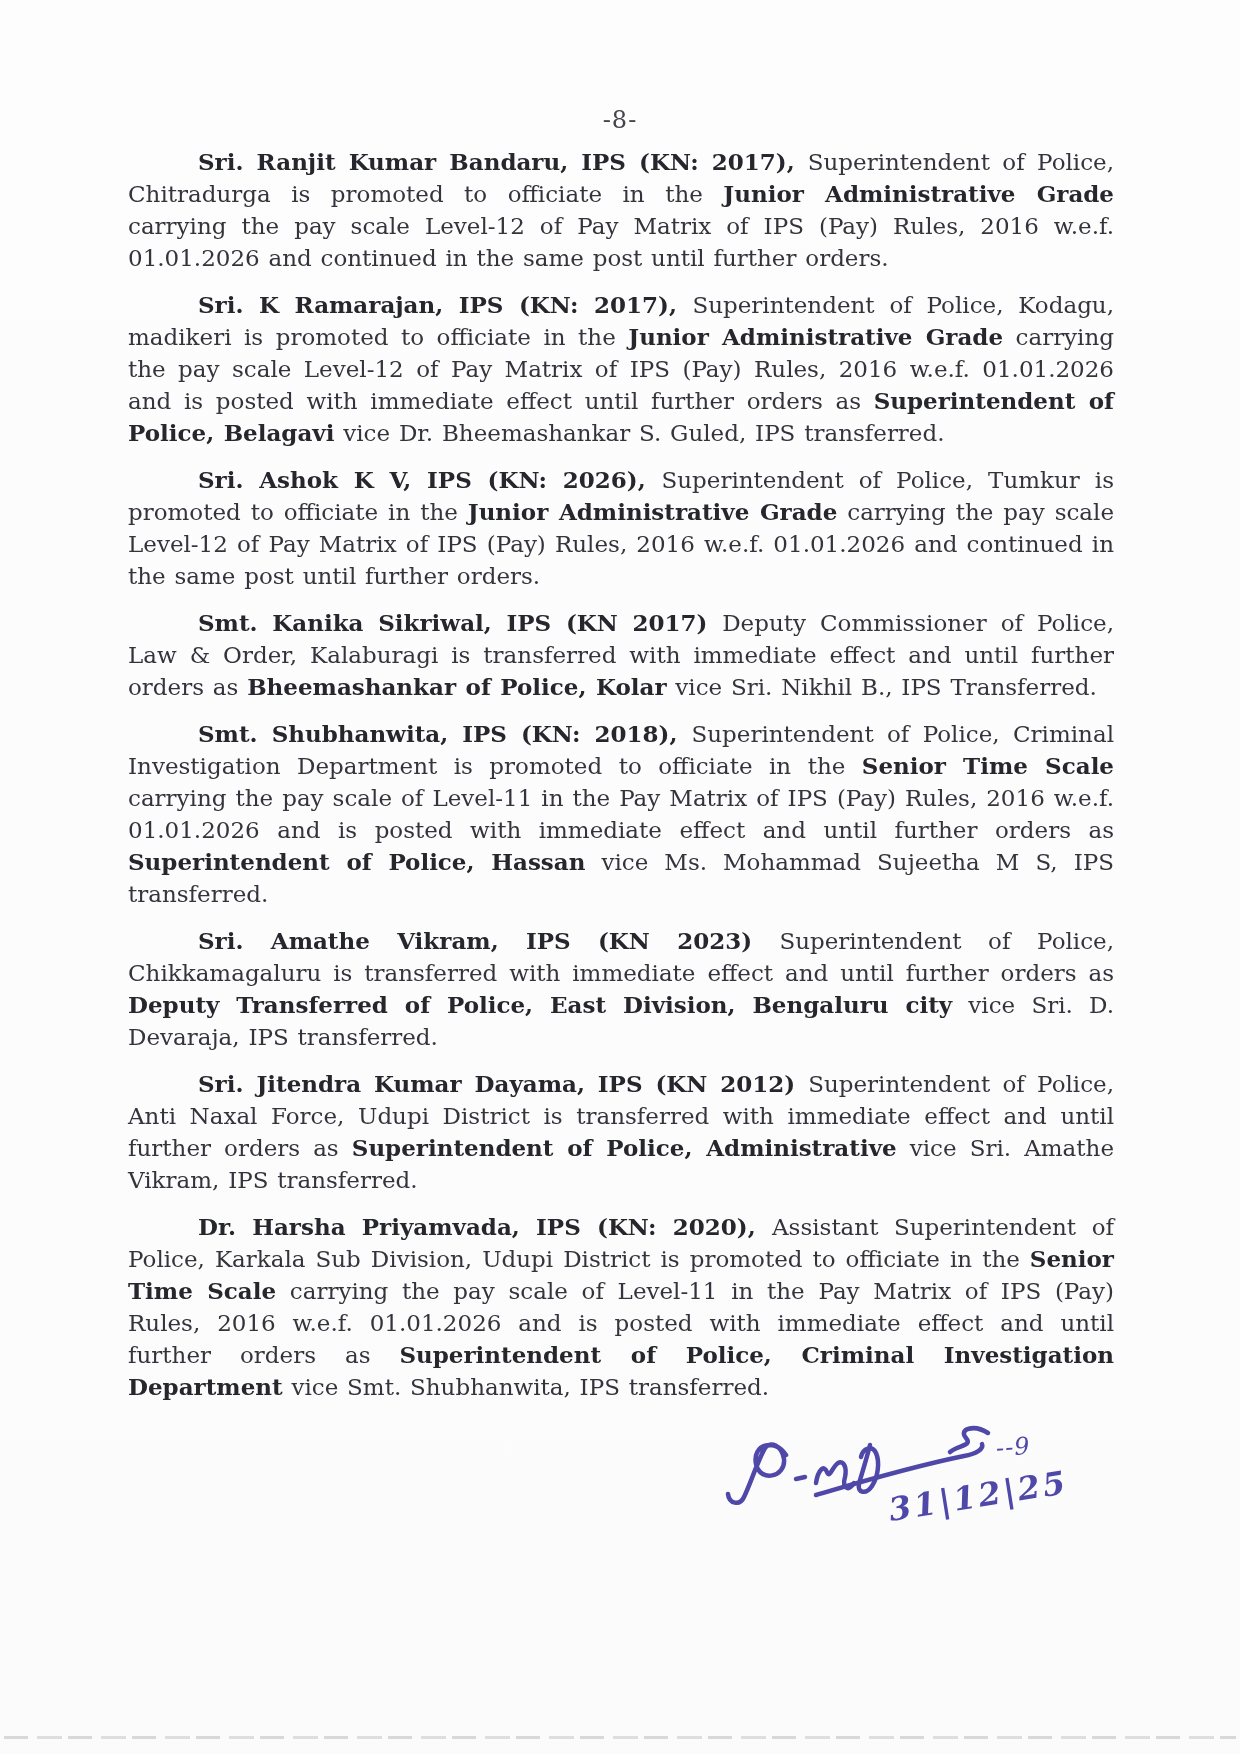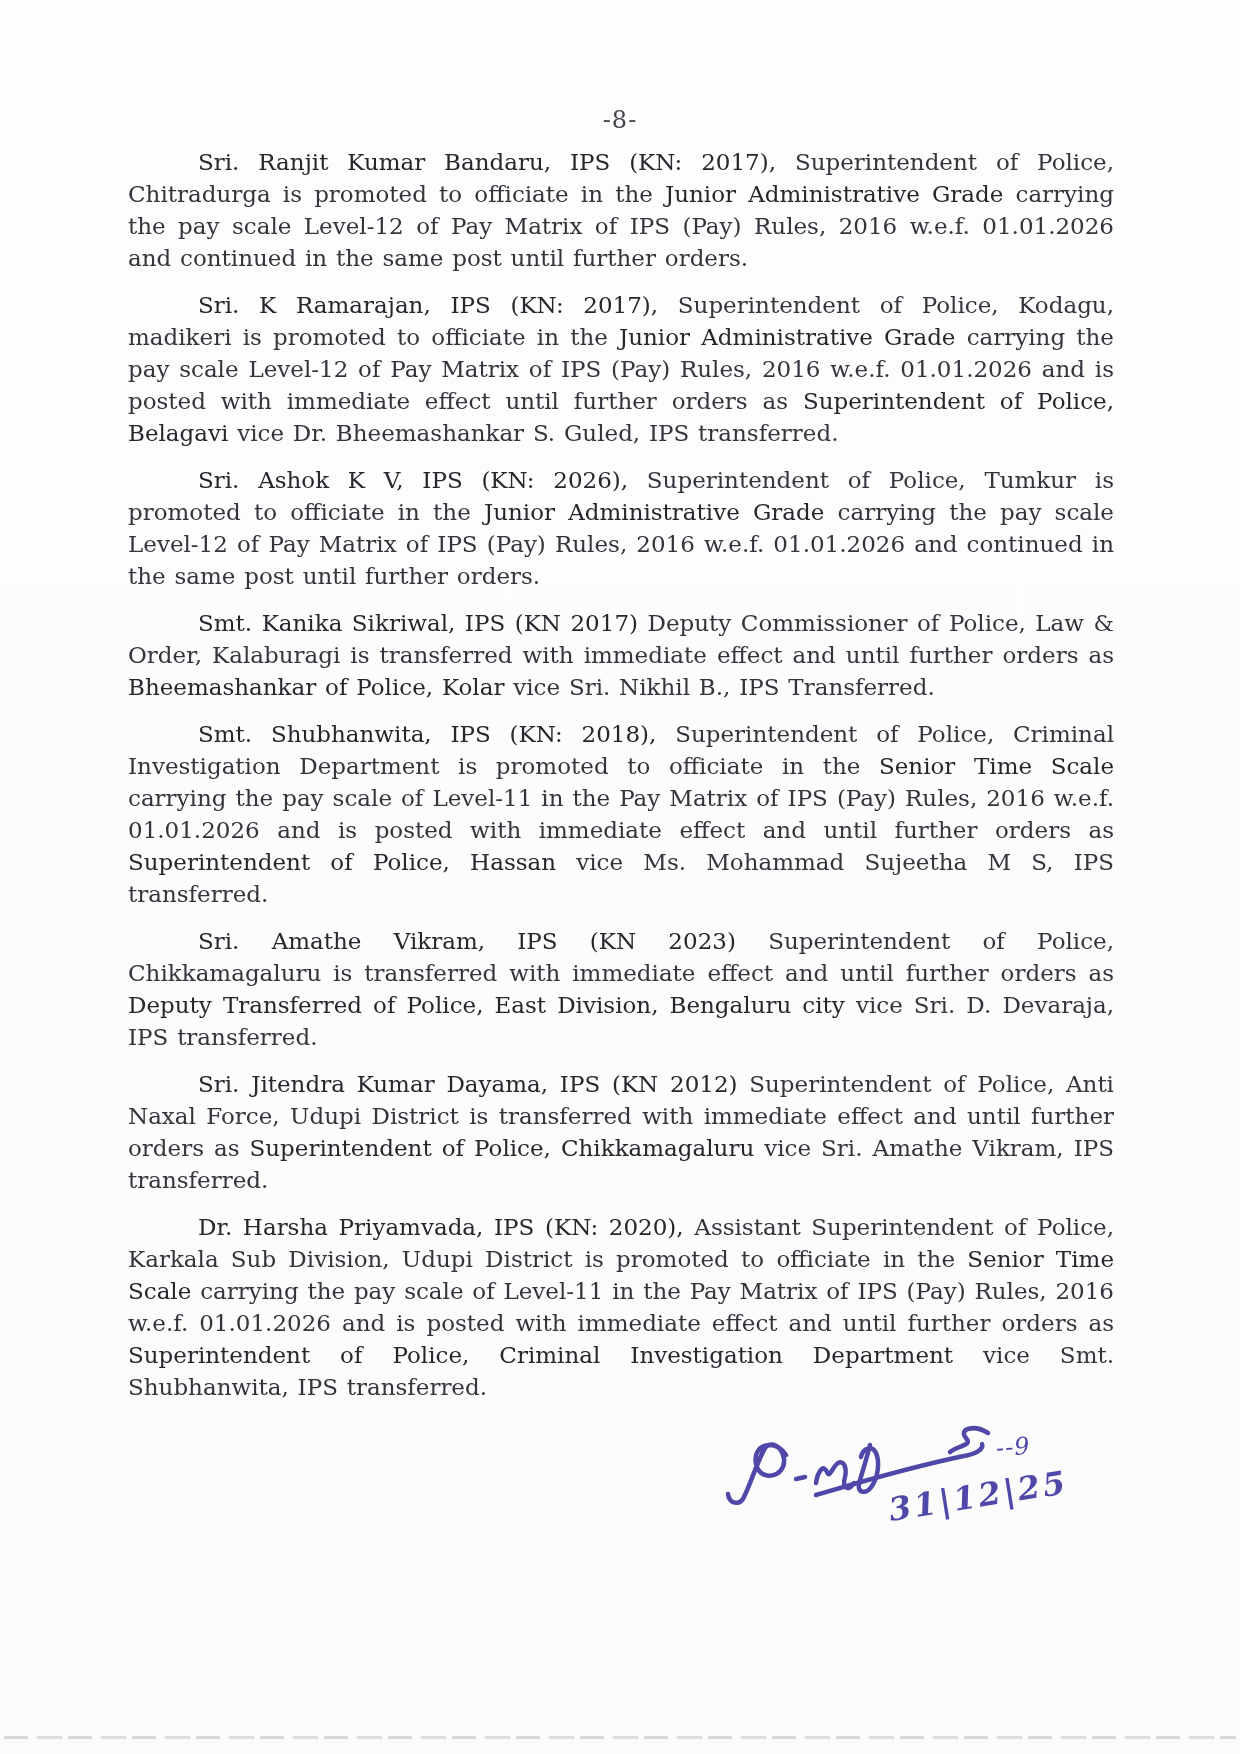--- a/index.html
+++ b/index.html
@@ -30,21 +30,21 @@
     font-size: 23px;
     line-height: 32px;
     text-align: justify;
   }
   .para {
     text-indent: 70px;
     margin-bottom: 15px;
     word-spacing: 1.5px;
   }
   .para .b {
-    font-weight: normal;
+    font-weight: bold;
     color: #26262d;
   }
   .signature-block {
     position: absolute;
     left: 720px; top: 1415px;
     width: 340px; height: 150px;
   }
   .sig-svg { position: absolute; left: 0; top: 0; }
   .cont-marker {
     position: absolute;
@@ -83,21 +83,21 @@
 
   <div class="page-number">-8-</div>
 
   <div class="doc-body" id="paragraphs">
       <p class="para"><span class="b">Sri. Ranjit Kumar Bandaru, IPS (KN: 2017), </span><span>Superintendent of Police, Chitradurga is promoted to officiate in the </span><span class="b">Junior Administrative Grade</span><span> carrying the pay scale Level-12 of Pay Matrix of IPS (Pay) Rules, 2016 w.e.f. 01.01.2026 and continued in the same post until further orders.</span></p>
       <p class="para"><span class="b">Sri. K Ramarajan, IPS (KN: 2017), </span><span>Superintendent of Police, Kodagu, madikeri is promoted to officiate in the </span><span class="b">Junior Administrative Grade</span><span> carrying the pay scale Level-12 of Pay Matrix of IPS (Pay) Rules, 2016 w.e.f. 01.01.2026 and is posted with immediate effect until further orders as </span><span class="b">Superintendent of Police, Belagavi</span><span> vice Dr. Bheemashankar S. Guled, IPS transferred.</span></p>
       <p class="para"><span class="b">Sri. Ashok K V, IPS (KN: 2026), </span><span>Superintendent of Police, Tumkur is promoted to officiate in the </span><span class="b">Junior Administrative Grade</span><span> carrying the pay scale Level-12 of Pay Matrix of IPS (Pay) Rules, 2016 w.e.f. 01.01.2026 and continued in the same post until further orders.</span></p>
       <p class="para"><span class="b">Smt. Kanika Sikriwal, IPS (KN 2017) </span><span>Deputy Commissioner of Police, Law &amp; Order, Kalaburagi is transferred with immediate effect and until further orders as </span><span class="b">Bheemashankar of Police, Kolar</span><span> vice Sri. Nikhil B., IPS Transferred.</span></p>
       <p class="para"><span class="b">Smt. Shubhanwita, IPS (KN: 2018), </span><span>Superintendent of Police, Criminal Investigation Department is promoted to officiate in the </span><span class="b">Senior Time Scale</span><span> carrying the pay scale of Level-11 in the Pay Matrix of IPS (Pay) Rules, 2016 w.e.f. 01.01.2026 and is posted with immediate effect and until further orders as </span><span class="b">Superintendent of Police, Hassan</span><span> vice Ms. Mohammad Sujeetha M S, IPS transferred.</span></p>
       <p class="para"><span class="b">Sri. Amathe Vikram, IPS (KN 2023) </span><span>Superintendent of Police, Chikkamagaluru is transferred with immediate effect and until further orders as </span><span class="b">Deputy Transferred of Police, East Division, Bengaluru city</span><span> vice Sri. D. Devaraja, IPS transferred.</span></p>
-      <p class="para"><span class="b">Sri. Jitendra Kumar Dayama, IPS (KN 2012) </span><span>Superintendent of Police, Anti Naxal Force, Udupi District is transferred with immediate effect and until further orders as </span><span class="b">Superintendent of Police, Chikkamagaluru</span><span> vice Sri. Amathe Vikram, IPS transferred.</span></p>
+      <p class="para"><span class="b">Sri. Jitendra Kumar Dayama, IPS (KN 2012) </span><span>Superintendent of Police, Anti Naxal Force, Udupi District is transferred with immediate effect and until further orders as </span><span class="b">Superintendent of Police, Administrative</span><span> vice Sri. Amathe Vikram, IPS transferred.</span></p>
       <p class="para"><span class="b">Dr. Harsha Priyamvada, IPS (KN: 2020), </span><span>Assistant Superintendent of Police, Karkala Sub Division, Udupi District is promoted to officiate in the </span><span class="b">Senior Time Scale</span><span> carrying the pay scale of Level-11 in the Pay Matrix of IPS (Pay) Rules, 2016 w.e.f. 01.01.2026 and is posted with immediate effect and until further orders as </span><span class="b">Superintendent of Police, Criminal Investigation Department</span><span> vice Smt. Shubhanwita, IPS transferred.</span></p>
     </div>
 
   <div class="signature-block">
     <svg class="sig-svg" width="340" height="150" viewBox="0 0 340 150" fill="none">
       <g stroke="#4f48a8" stroke-width="4.5" stroke-linecap="round" stroke-linejoin="round" fill="none">
 
         <path d="M66,40 C54,22 32,30 36,49 C40,68 66,62 64,44 C62,30 50,26 45,33 C38,45 30,70 24,82 C20,91 9,89 8,79"></path>
 
         <path d="M76,64 l9,-2"></path>

